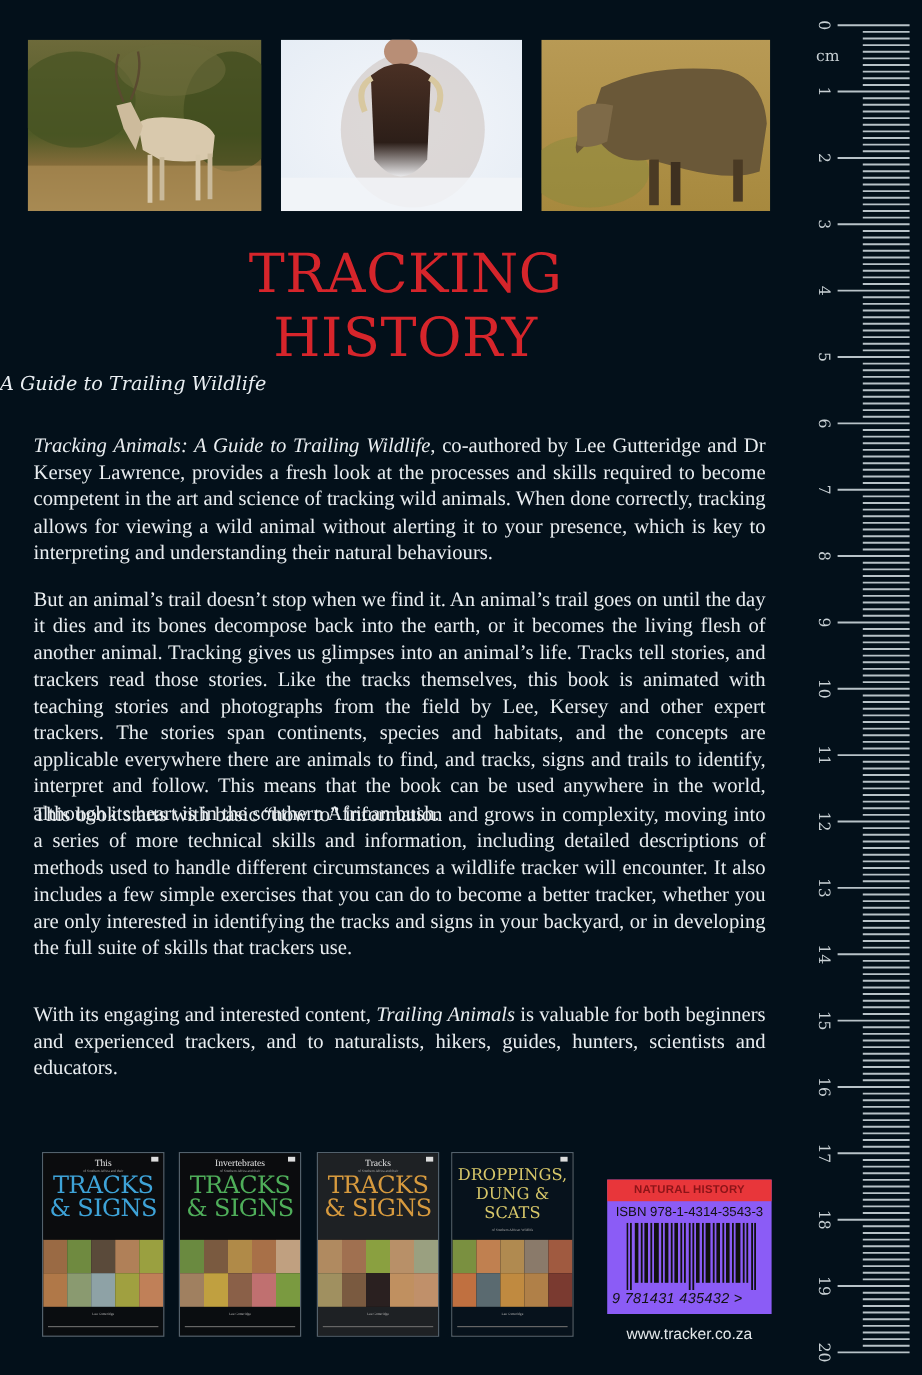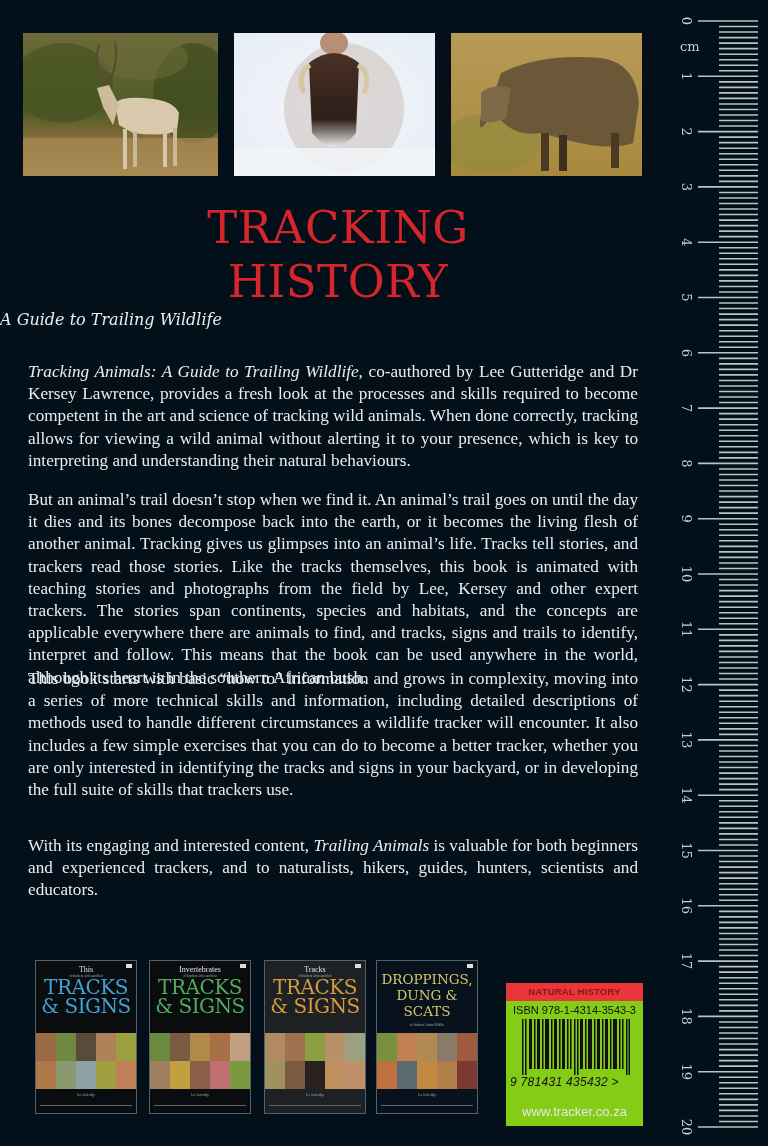--- a/index.html
+++ b/index.html
@@ -31,21 +31,21 @@
   .book .b-grid { display:grid; grid-template-columns:repeat(5,1fr); grid-template-rows:repeat(2,28px); }
   .book .b-grid span { display:block; }
   .book .b-foot { height:20px; font-size:3px; color:#aaa; text-align:center; padding-top:4px; }
   .book .b-ruler { position:absolute; left:4px; right:4px; bottom:3px; height:4px; border-top:1px solid #666; }
   #book-birds { left:35px; }
   #book-invert { left:149px; }
   #book-mammals { left:264px; }
   #book-droppings { left:376px; }
   #book-droppings .b-big { font-size:13.5px; line-height:16px; padding-top:10px; letter-spacing:0; }
 
-  #barcode-box { position:absolute; left:506px; top:983px; width:137px; height:143px; background:#84cc16; box-sizing:border-box; }
+  #barcode-box { position:absolute; left:506px; top:983px; width:137px; height:112px; background:#8b5cf6; box-sizing:border-box; }
   #barcode-category { height:18px; background:#e8363a; color:#8c1418; font-family:"Liberation Sans", sans-serif; font-weight:bold; font-size:9.5px; text-align:center; line-height:18px; letter-spacing:0.2px; }
   #isbn-text { font-family:"Liberation Sans", sans-serif; font-size:11px; color:#111; text-align:center; padding-top:3px; height:14px; }
   #barcode-bars { position:absolute; left:16px; top:36px; width:108px; height:56px; }
   #barcode-digits { position:absolute; left:4px; right:2px; top:92px; font-family:"Liberation Sans", sans-serif; font-size:12px; color:#111; letter-spacing:0.3px;font-style:italic; }
   #website { position:absolute; left:506px; width:137px; top:1104px; text-align:center; font-family:"Liberation Sans", sans-serif; font-size:13px; color:#e4e8ea; }
 
   #ruler { position:absolute; left:672px; top:0; width:96px; height:1146px; }
 </style>
 </head>
 <body>

